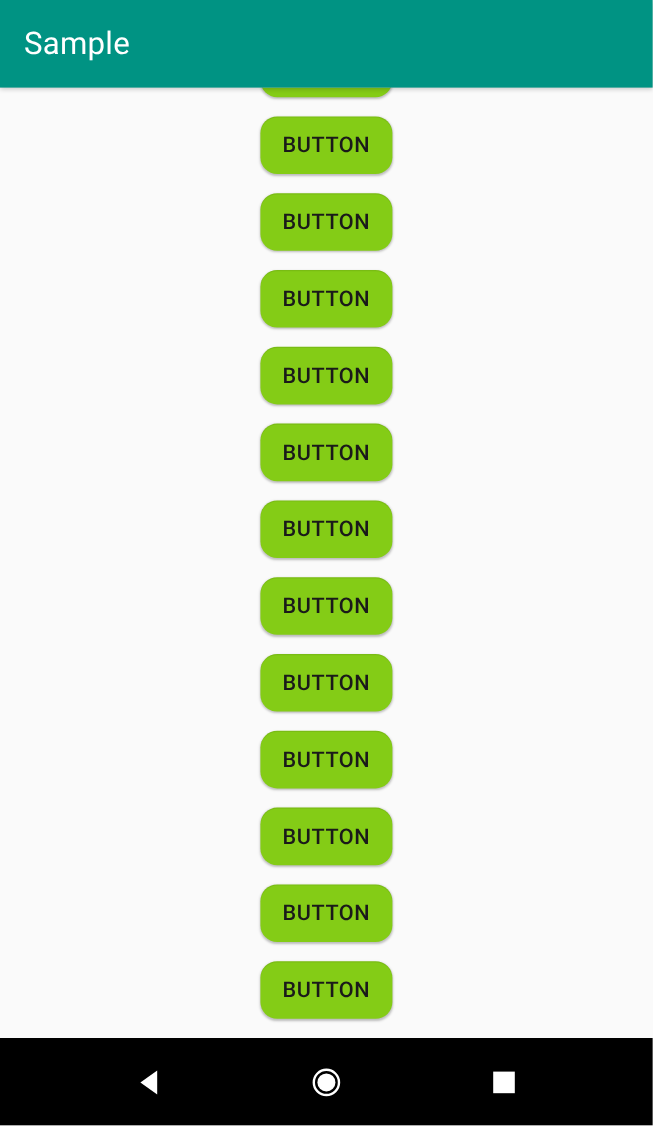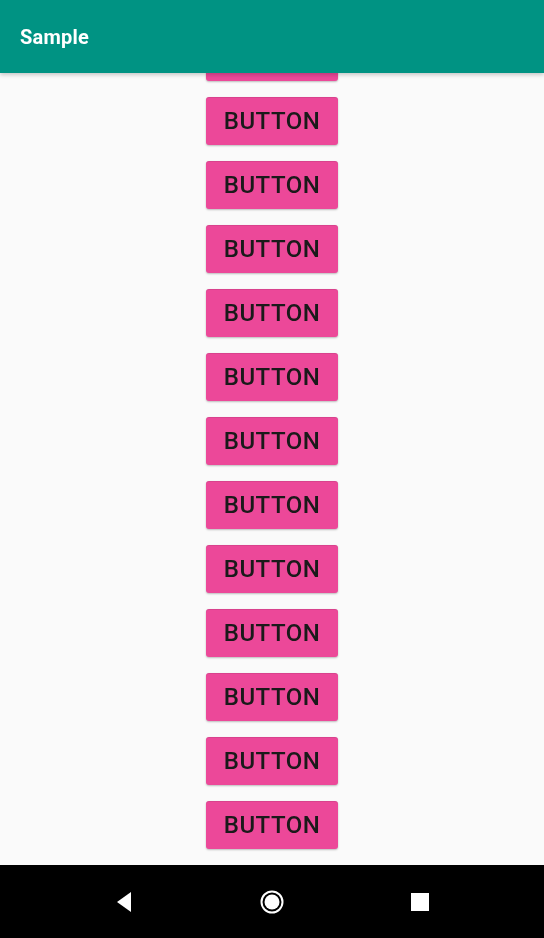--- a/index.html
+++ b/index.html
@@ -16,22 +16,22 @@
       background: #009383;
       color: #ffffff;
       display: flex;
       align-items: center;
       padding: 0 20px;
       box-shadow: 0 2px 4px rgba(0,0,0,0.2);
       position: relative;
       z-index: 10;
     }
     .appbar-title {
-      font-size: 20px;
-      font-weight: 700;
+      font-size: 26px;
+      font-weight: 400;
       letter-spacing: 0.2px;
     }
     .content {
       position: absolute;
       top: 73px;
       bottom: 73px;
       left: 0;
       right: 0;
       overflow: hidden;
       background: #fafafa;
@@ -40,24 +40,24 @@
       display: flex;
       flex-direction: column;
       align-items: center;
     }
     .list-item {
       margin-top: 16px;
     }
     .btn {
       min-width: 106px;
       height: 48px;
-      background: #ec4899;
+      background: #84cc16;
       border: none;
-      border-radius: 3px;
-      font-size: 24px;
+      border-radius: 14px;
+      font-size: 18px;
       font-weight: 500;
       letter-spacing: 0.5px;
       color: #1a1a1a;
       text-transform: uppercase;
       padding: 0 18px;
       box-shadow: 0 1px 2px rgba(0,0,0,0.25), 0 1px 0 rgba(0,0,0,0.08) inset;
       cursor: pointer;
       font-family: inherit;
     }
     .navbar {

